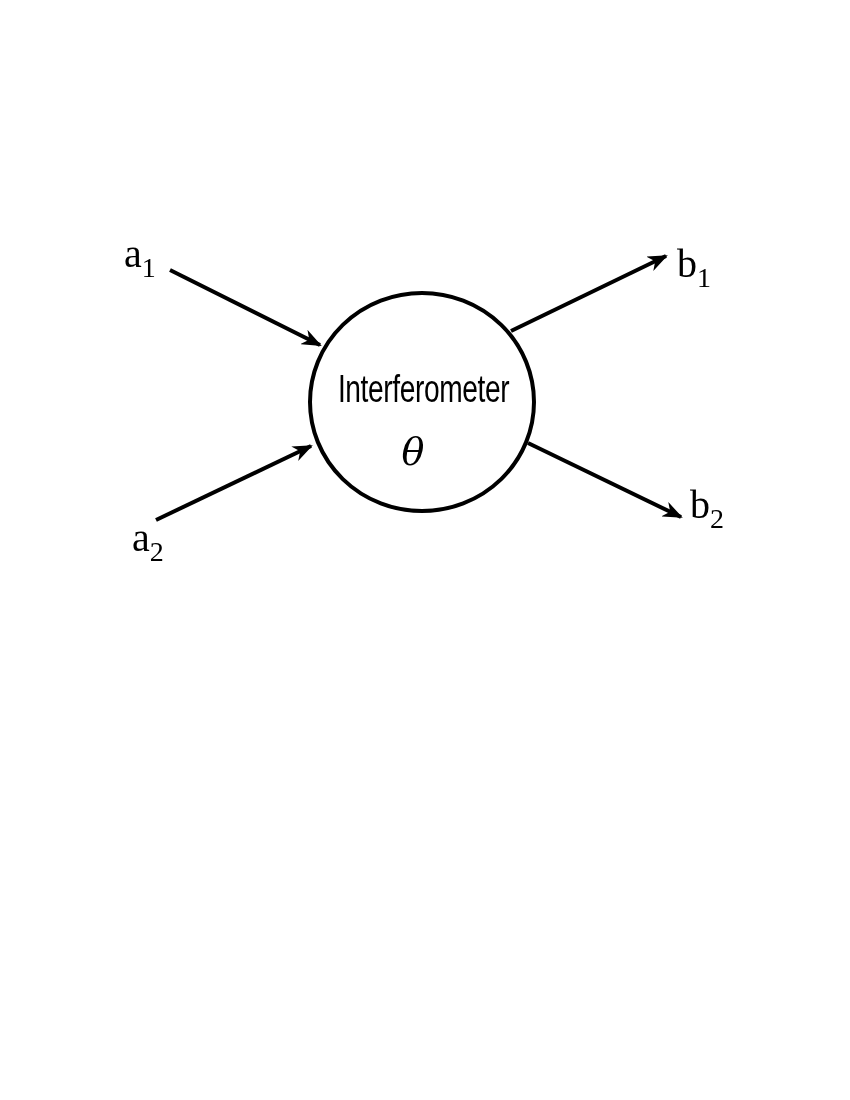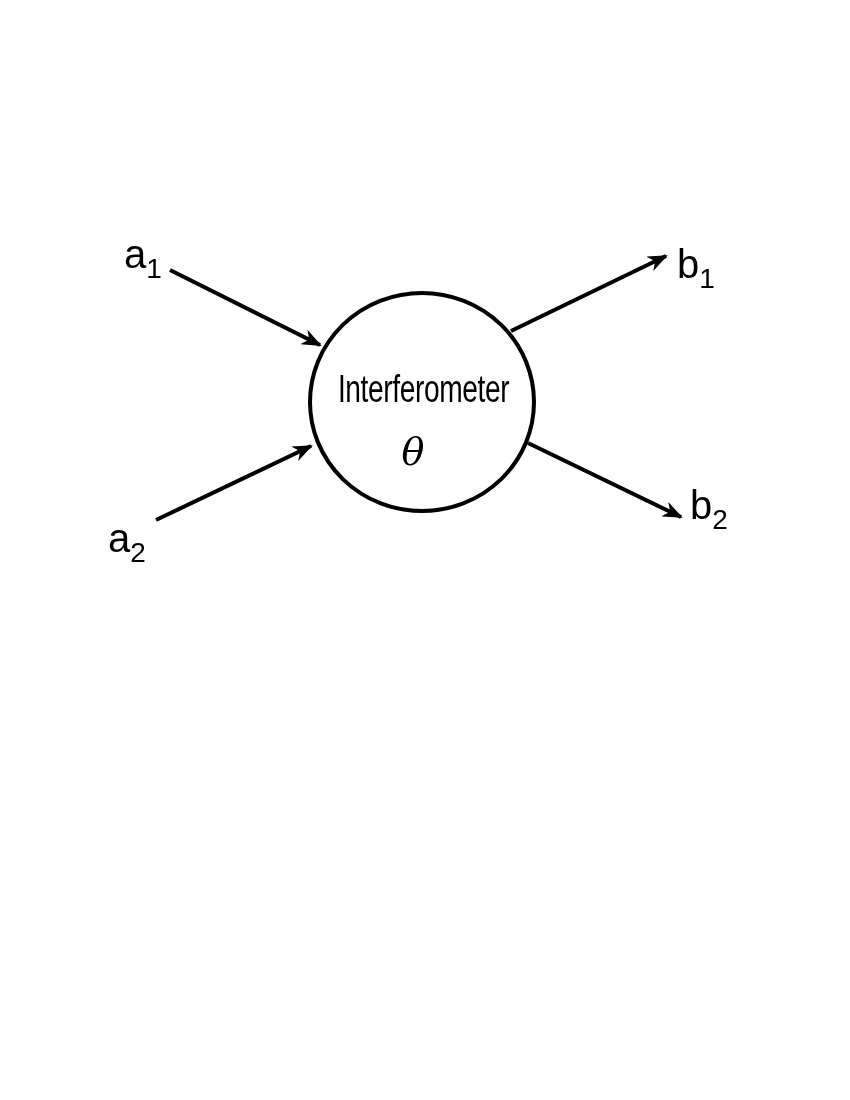--- a/index.html
+++ b/index.html
@@ -14,21 +14,21 @@
       overflow: hidden;
     }
     .canvas {
       position: absolute;
       left: 0; top: 0;
       width: 850px;
       height: 1100px;
     }
     .label {
       position: absolute;
-      font-family: Liberation Sans, sans-serif;
+      font-family: Liberation Serif, serif;
       color: #000;
       font-size: 40px;
       line-height: 1;
       white-space: nowrap;
     }
     .label sub {
       font-size: 28px;
       vertical-align: -10px;
       line-height: 0;
     }
@@ -77,16 +77,16 @@
 
     <line x1="511" y1="331" x2="666" y2="256" stroke="#000" stroke-width="4" marker-end="url(#arrowhead)"></line>
 
     <line x1="528" y1="443" x2="681" y2="517" stroke="#000" stroke-width="4" marker-end="url(#arrowhead)"></line>
   </svg>
 
   <div class="box-title">Interferometer</div>
   <div class="box-param">θ</div>
 
   <div class="label" style="left:124px; top:234px;"><span>a</span><sub>1</sub></div>
-  <div class="label" style="left:108px; top:518px;"><span>a</span><sub>2</sub></div>
+  <div class="label" style="left:132px; top:518px;"><span>a</span><sub>2</sub></div>
   <div class="label" style="left:677px; top:244px;"><span>b</span><sub>1</sub></div>
   <div class="label" style="left:690px; top:485px;"><span>b</span><sub>2</sub></div>
 </div>
 
 </body></html>

